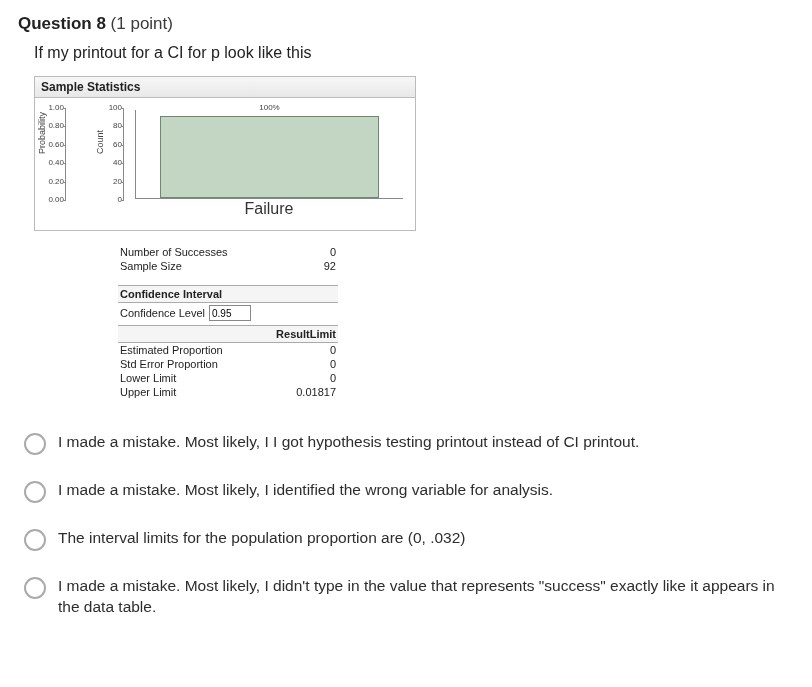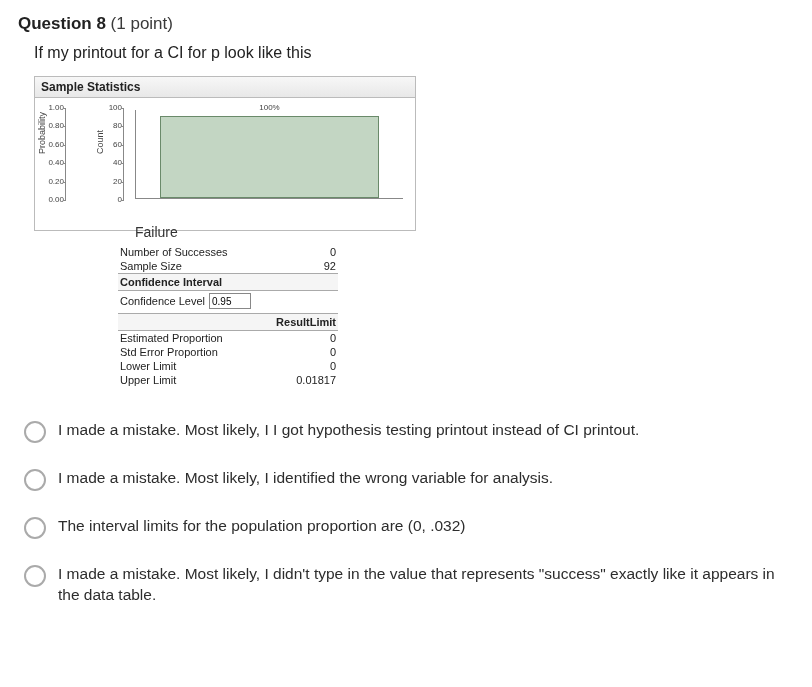--- a/index.html
+++ b/index.html
@@ -135,44 +135,43 @@
     right: 0;
     text-align: center;
     font-size: 8px;
     color: #444;
   }
   .xcat {
     position: absolute;
     left: 100px;
     right: 12px;
     top: 102px;
-    text-align: left;
-    font-size: 14px;
+    text-align: center;
+    font-size: 16px;
     color: #333;
-    margin-top: 24px;
   }
   .info-table {
     margin-left: 100px;
     margin-top: 14px;
     width: 220px;
     font-size: 11px;
     color: #222;
   }
   .info-row {
     display: flex;
     justify-content: space-between;
     padding: 1px 2px;
   }
   .info-header {
     font-weight: 700;
     border-top: 1px solid #aaa;
     border-bottom: 1px solid #aaa;
     background: #f5f5f5;
     padding: 2px;
-    margin-top: 0;
+    margin-top: 12px;
   }
   .conf-level-row {
     display: flex;
     align-items: center;
     gap: 4px;
     padding: 2px;
   }
   .conf-input {
     width: 36px;
     height: 14px;

